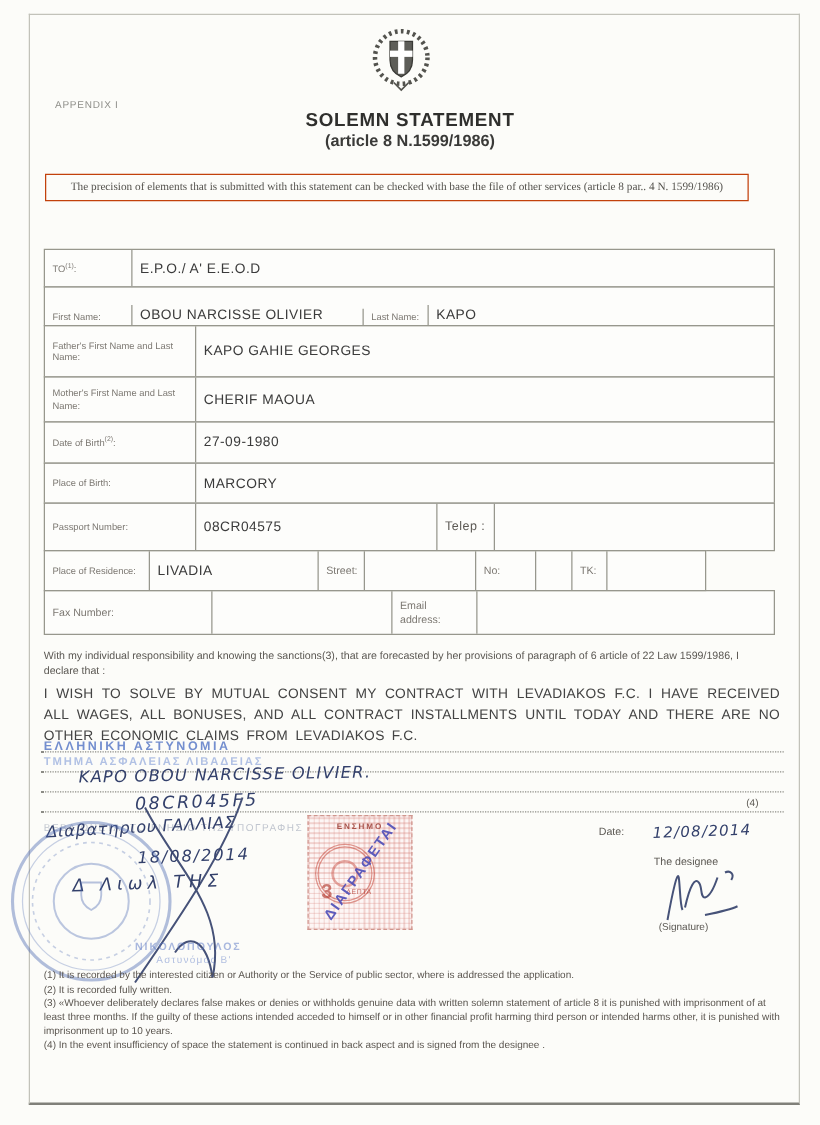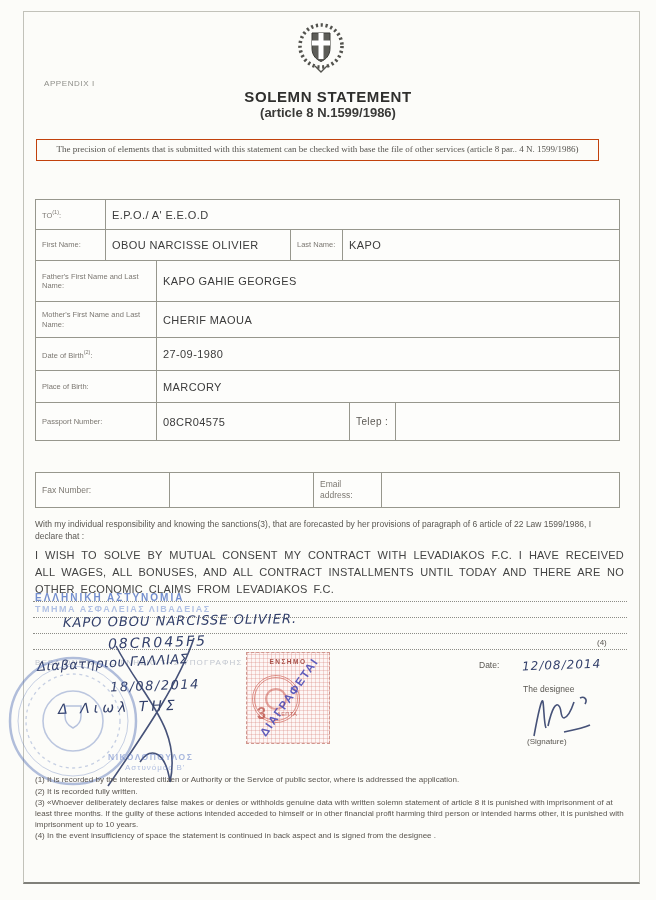--- a/index.html
+++ b/index.html
@@ -79,21 +79,21 @@
 
   <div class="notice">The precision of elements that is submitted with this statement can be checked with base the file of other services  (article 8 par.. 4 N. 1599/1986)</div>
 
   <div class="row" style="top:199px;height:31px;width:585px;">
     <div class="cell lbl" style="width:69px;">
       <span><span>TO</span><sup>(1)</sup><span>:</span></span>
     </div>
     <div class="cell val grow">E.P.O./ A' E.E.O.D</div>
   </div>
 
-  <div class="row" style="top:229px;height:32px;width:585px;">
+  <div class="row" style="top:229px;height:32px;width:585px;align-items:flex-end;">
     <div class="cell lbl" style="width:69px;">First  Name:</div>
     <div class="cell val" style="width:185px;">OBOU NARCISSE OLIVIER</div>
     <div class="cell lbl" style="width:52px;">Last  Name:</div>
     <div class="cell val grow">KAPO</div>
   </div>
 
   <div class="row" style="top:260px;height:42px;width:585px;">
     <div class="cell lbl" style="width:120px;">Father's First Name and Last Name:</div>
     <div class="cell val grow">KAPO GAHIE GEORGES</div>
   </div>
@@ -115,20 +115,30 @@
     <div class="cell val grow">MARCORY</div>
   </div>
 
   <div class="row" style="top:402px;height:39px;width:585px;">
     <div class="cell lbl" style="width:120px;">Passport Number:</div>
     <div class="cell val" style="width:193px;">08CR04575</div>
     <div class="cell val" style="width:46px;font-size:10px;color:#5c5954;">Telep :</div>
     <div class="cell val grow"></div>
   </div>
 
+  <div class="row" style="top:440px;height:33px;width:530px;">
+    <div class="cell lbl" style="width:83px;">Place of Residence:</div>
+    <div class="cell val" style="width:135px;">LIVADIA</div>
+    <div class="cell lbl" style="width:37px;font-size:8.5px;">Street:</div>
+    <div class="cell val" style="width:89px;"></div>
+    <div class="cell lbl" style="width:48px;font-size:8.5px;">No:</div>
+    <div class="cell val" style="width:29px;"></div>
+    <div class="cell lbl" style="width:28px;font-size:8.5px;">TK:</div>
+    <div class="cell val grow"></div>
+  </div>
 
   <div class="row" style="top:472px;height:36px;width:585px;">
     <div class="cell lbl" style="width:133px;font-size:8.5px;">Fax Number:</div>
     <div class="cell val" style="width:144px;"></div>
     <div class="cell lbl" style="width:68px;font-size:8.5px;">Email  address:</div>
     <div class="cell val grow"></div>
   </div>
 
   <div class="intro">With my individual responsibility and knowing the sanctions(3), that are forecasted by her provisions of paragraph of 6 article of 22 Law 1599/1986,  I declare that :</div>
   <div class="declaration">I WISH TO SOLVE BY MUTUAL CONSENT MY CONTRACT WITH LEVADIAKOS F.C. I HAVE RECEIVED ALL WAGES, ALL BONUSES, AND ALL CONTRACT INSTALLMENTS UNTIL TODAY AND THERE ARE NO OTHER ECONOMIC CLAIMS FROM LEVADIAKOS F.C.</div>

